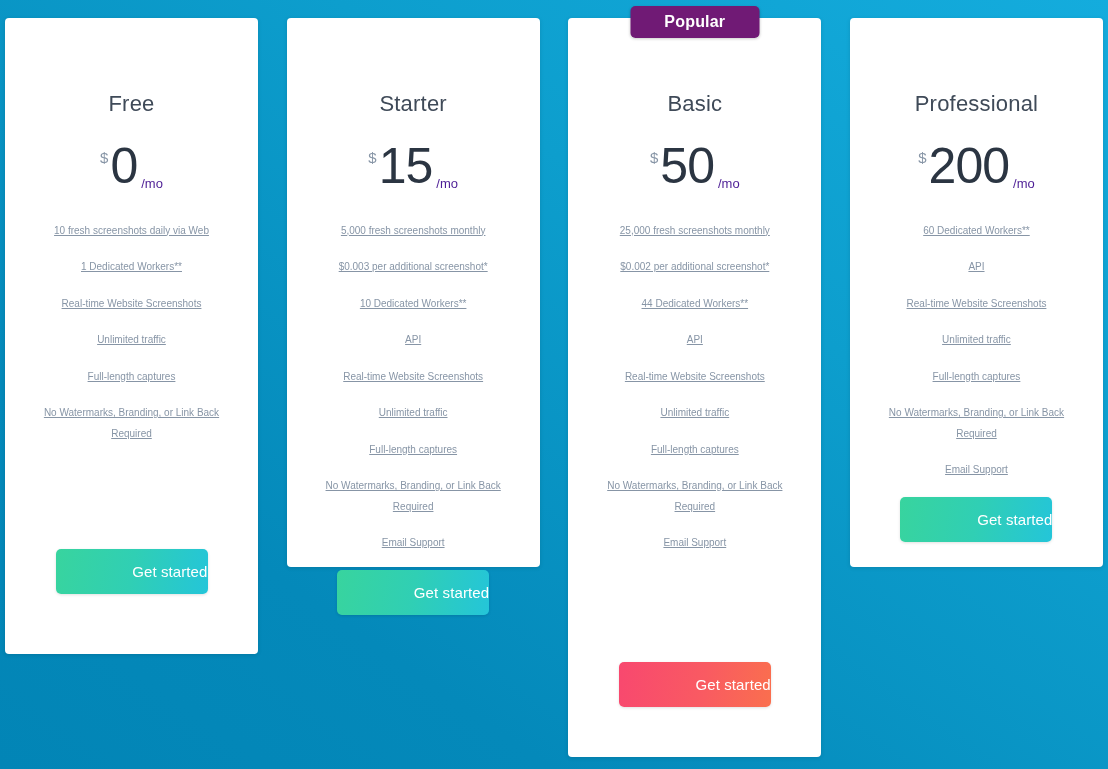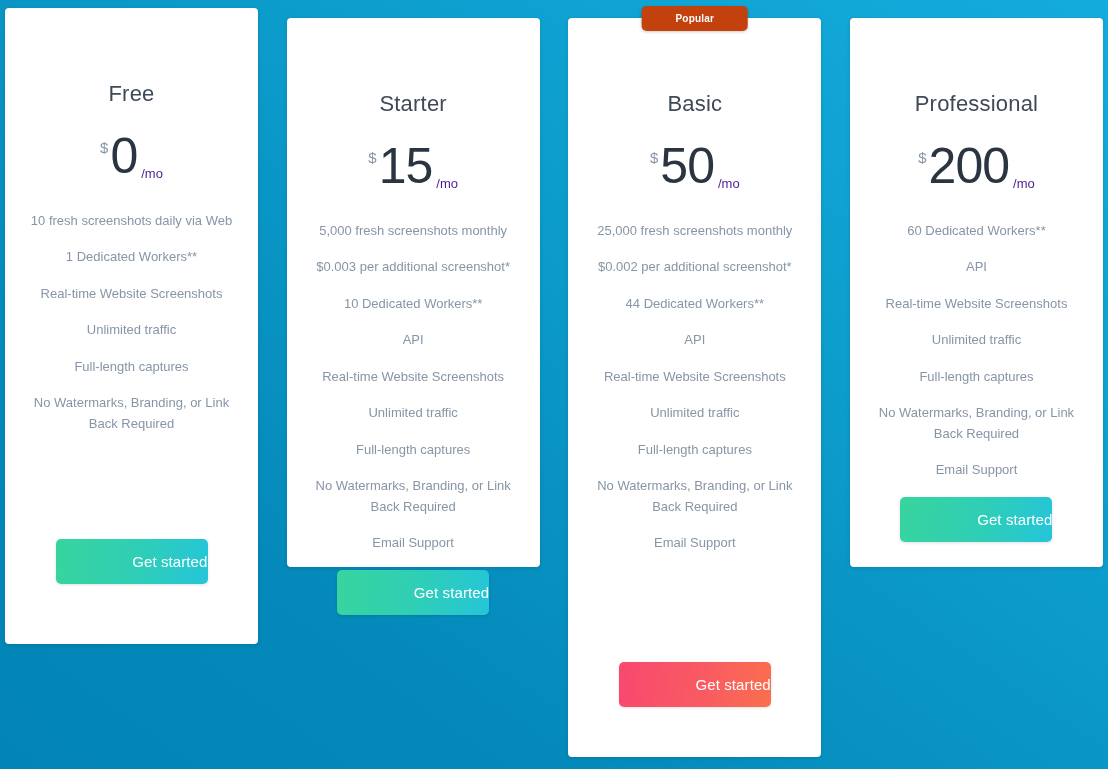--- a/index.html
+++ b/index.html
@@ -33,32 +33,32 @@
     width: 253px;
     background: #ffffff;
     border-radius: 4px;
     box-shadow: 0 1px 4px rgba(0,0,0,0.12);
     padding: 16px 18px 0 18px;
     display: flex;
     flex-direction: column;
     align-items: center;
   }
 
-  .plan-card.size-free   { margin-top: 8px; height: 636px; }
+  .plan-card.size-free   { margin-top: 18px; height: 636px; }
   .plan-card.size-std    { margin-top: 18px; height: 549px; }
   .plan-card.size-pop    { margin-top: 18px; height: 739px; }
 
   .popular-badge {
     position: absolute;
     top: -12px;
     left: 50%;
     transform: translateX(-50%);
-    background: #c2410c;
+    background: #701a75;
     color: #ffffff;
-    font-size: 10px;
+    font-size: 16px;
     font-weight: bold;
     letter-spacing: 0.2px;
     padding: 7px 34px;
     border-radius: 5px;
     box-shadow: 0 1px 3px rgba(0,0,0,0.2);
     white-space: nowrap;
     z-index: 5;
   }
 
   .plan-title {
@@ -102,26 +102,27 @@
     margin-bottom: 1px;
   }
 
   .feature-list {
     margin-top: 30px;
     list-style: none;
     width: 100%;
   }
 
   .feature-item {
-    font-size: 13px;
+    font-size: 10px;
     line-height: 20.5px;
     color: #8795a6;
     text-align: center;
     margin-bottom: 16px;
     padding: 0 2px;
+    text-decoration: underline;
   }
 
   .cta-wrap {
     margin-top: auto;
     width: 100%;
     display: flex;
     justify-content: center;
   }
 
   .cta-button {

